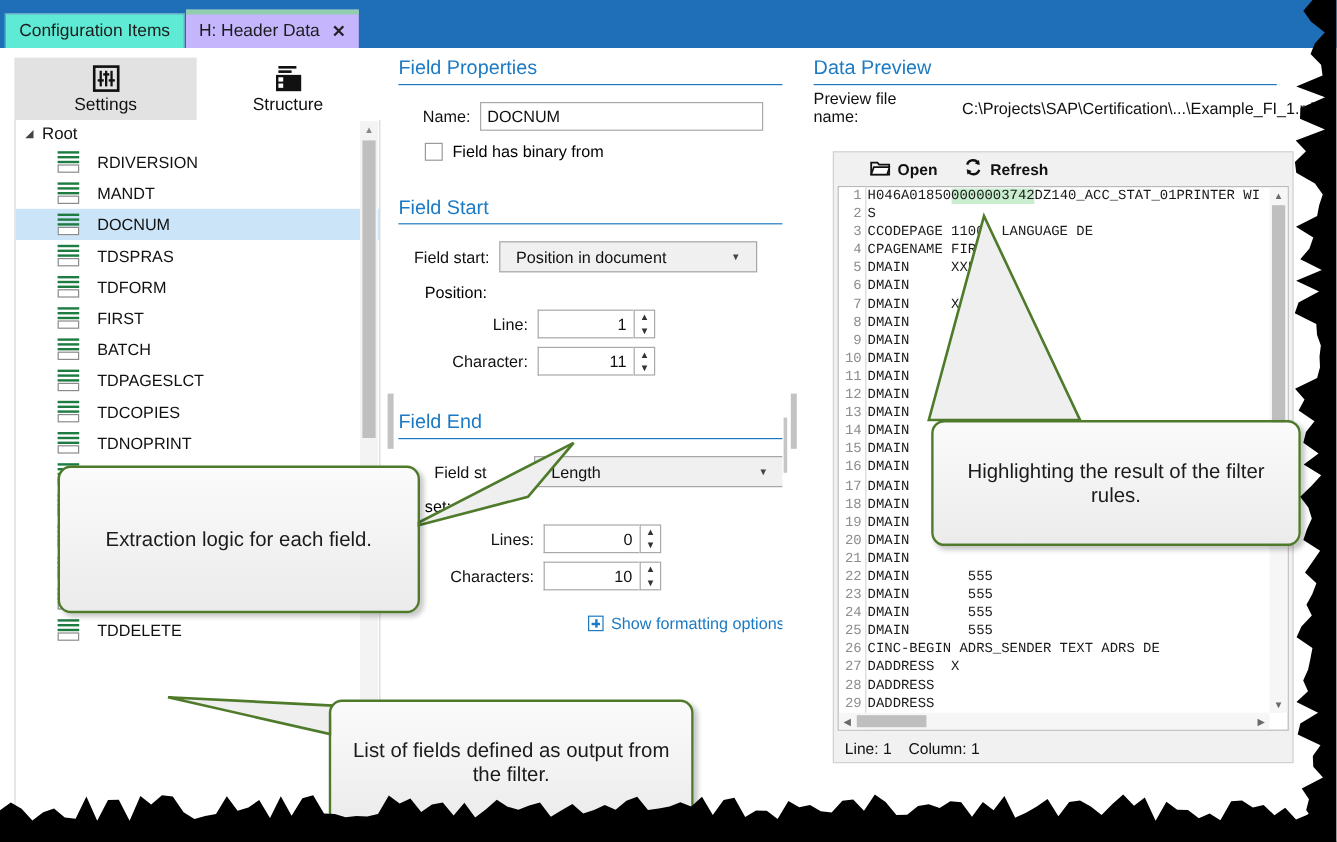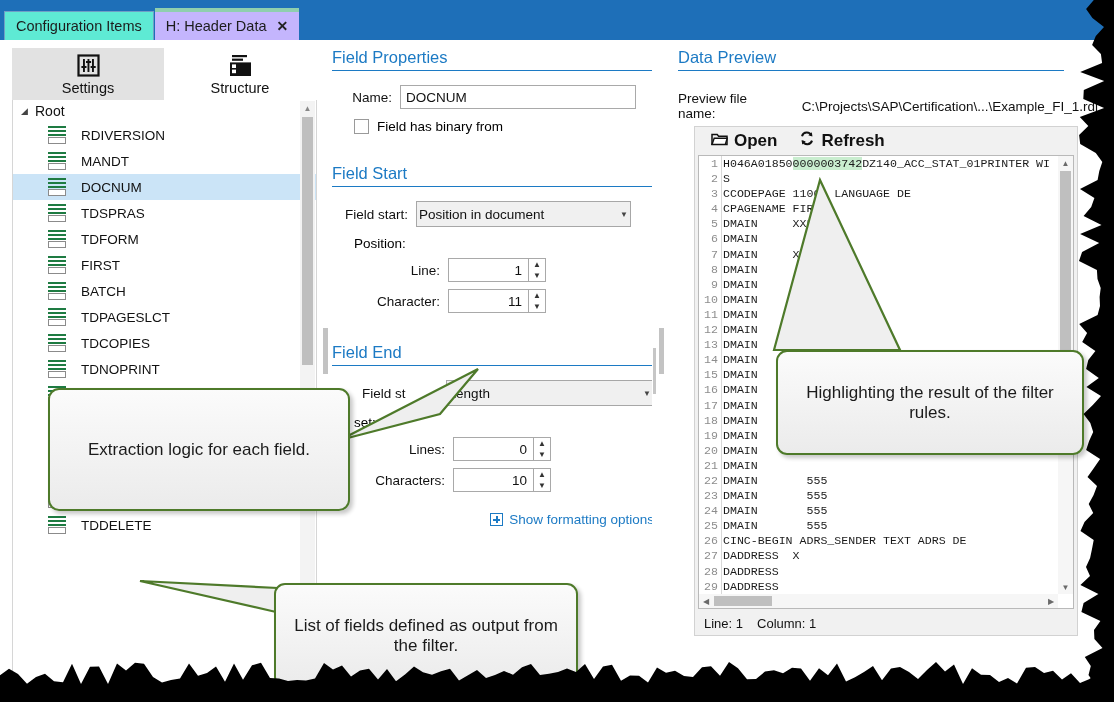--- a/index.html
+++ b/index.html
@@ -173,21 +173,21 @@
     text-align: right;
   }
   .txtinput {
     height: 24px; border: 1px solid #a9a9a9;
     background: #fff; font-size: 13.5px; color: #111;
     padding: 0 5px; display: flex; align-items: center;
   }
   .combo {
     height: 26px; border: 1px solid #a7a7a7;
     background: #f0f0f0; font-size: 13.5px; color: #111;
-    padding: 0 2px; display: flex; align-items: center;
+    padding: 0 13px; display: flex; align-items: center;
     justify-content: space-between; cursor: pointer;
   }
   .combo .arr { font-size: 8px; color: #444; }
   .chkrow { display: flex; align-items: center; margin-top: 10px; }
   .chkbox {
     width: 15px; height: 15px; border: 1px solid #9a9a9a; background: #fff;
     margin-right: 8px;
   }
   .spinwrap { display: flex; }
   .spinfield {
@@ -226,34 +226,34 @@
     position: absolute; left: 1px; width: 10px;
     top: 300px; height: 46px; background: #c6c6c6;
   }
 
   
   .rightpanel {
     position: absolute; left: 678px; top: 8px;
     width: 420px; height: 640px;
   }
   .prevname {
-    display: flex; align-items: center; margin-top: 20px;
+    display: flex; align-items: center; margin-top: 4px;
     font-size: 13.5px; color: #111;
   }
   .prevname .pv { margin-left: 22px; }
   .editorbox {
     position: absolute; left: 16px; top: 78px;
     width: 384px; height: 510px;
     background: #f1f1f1;
     border: 1px solid #d2d2d2;
   }
   .etoolbar {
     height: 28px; display: flex; align-items: center;
-    padding-left: 16px; gap: 22px;
-    font-size: 17px; font-weight: bold; color: #111;
+    padding-left: 30px; gap: 22px;
+    font-size: 13px; font-weight: bold; color: #111;
   }
   .etool { display: flex; align-items: center; gap: 6px; cursor: pointer; }
   .codearea {
     position: absolute; left: 3px; right: 3px; top: 28px; bottom: 26px;
     background: #ffffff; border: 1px solid #b9b9b9;
     overflow: hidden;
   }
   .gutter {
     position: absolute; left: 0; top: 0; width: 23px; bottom: 0;
     background: #ffffff; border-right: 1px solid #d8d8d8;

